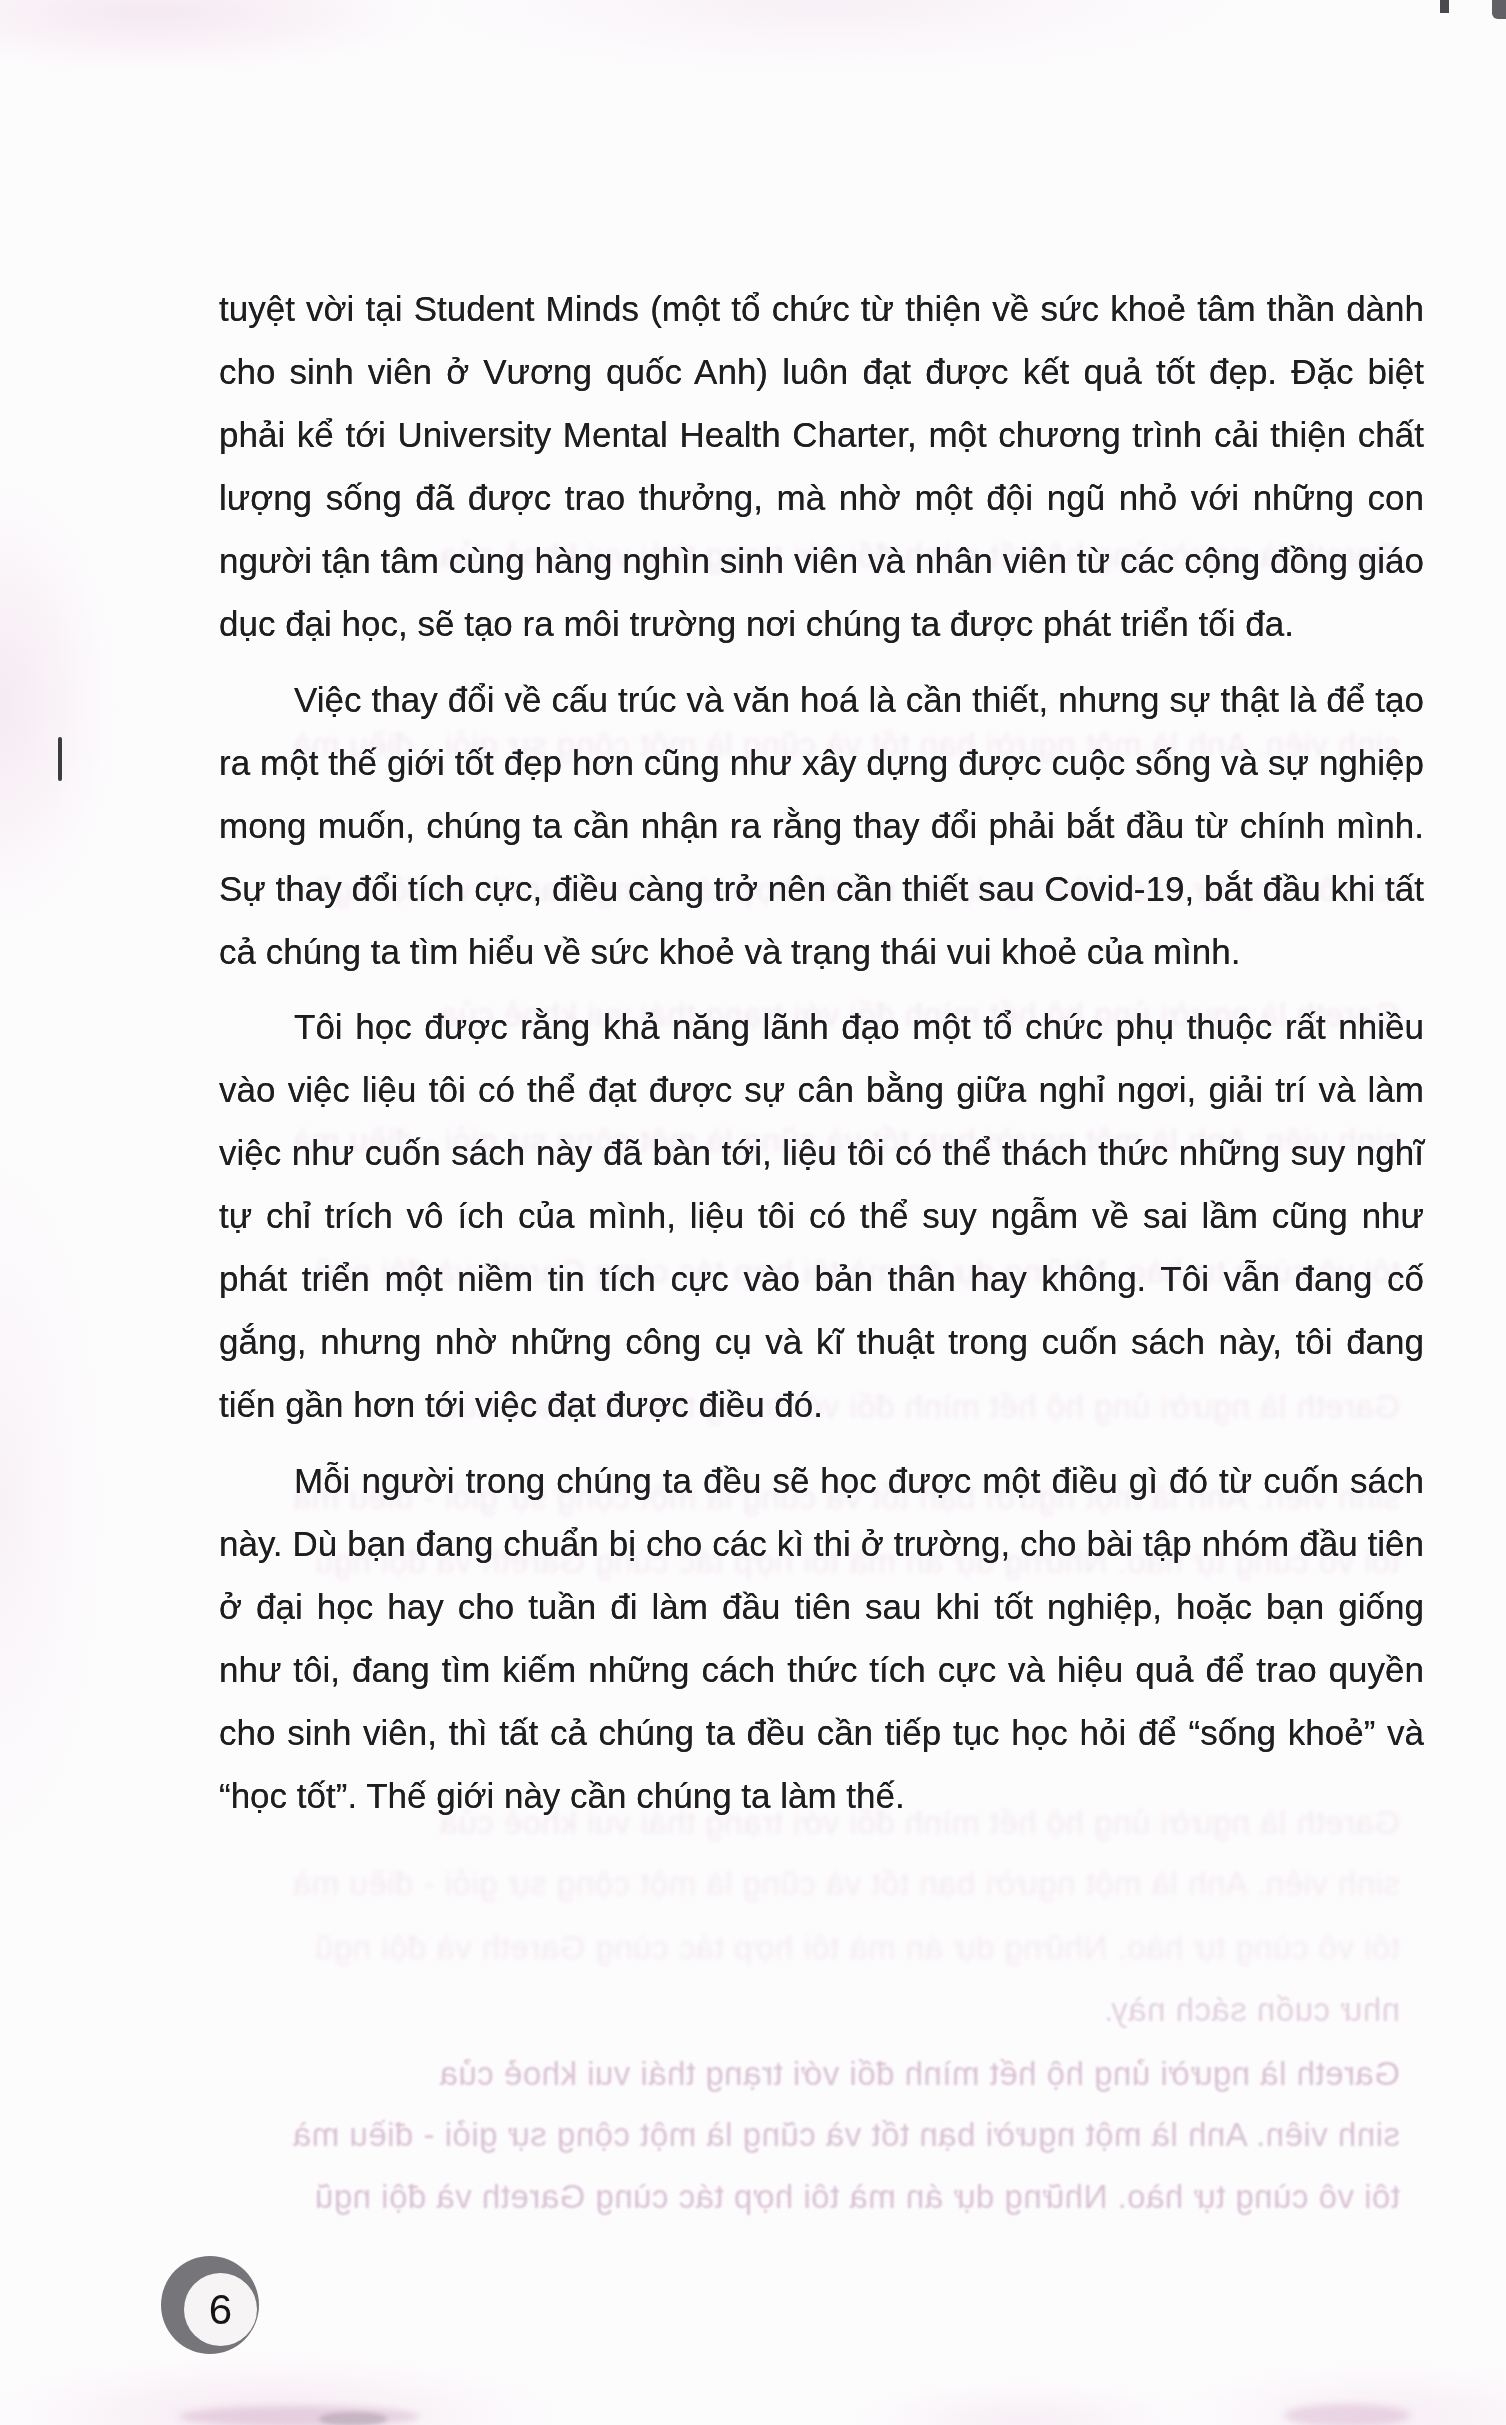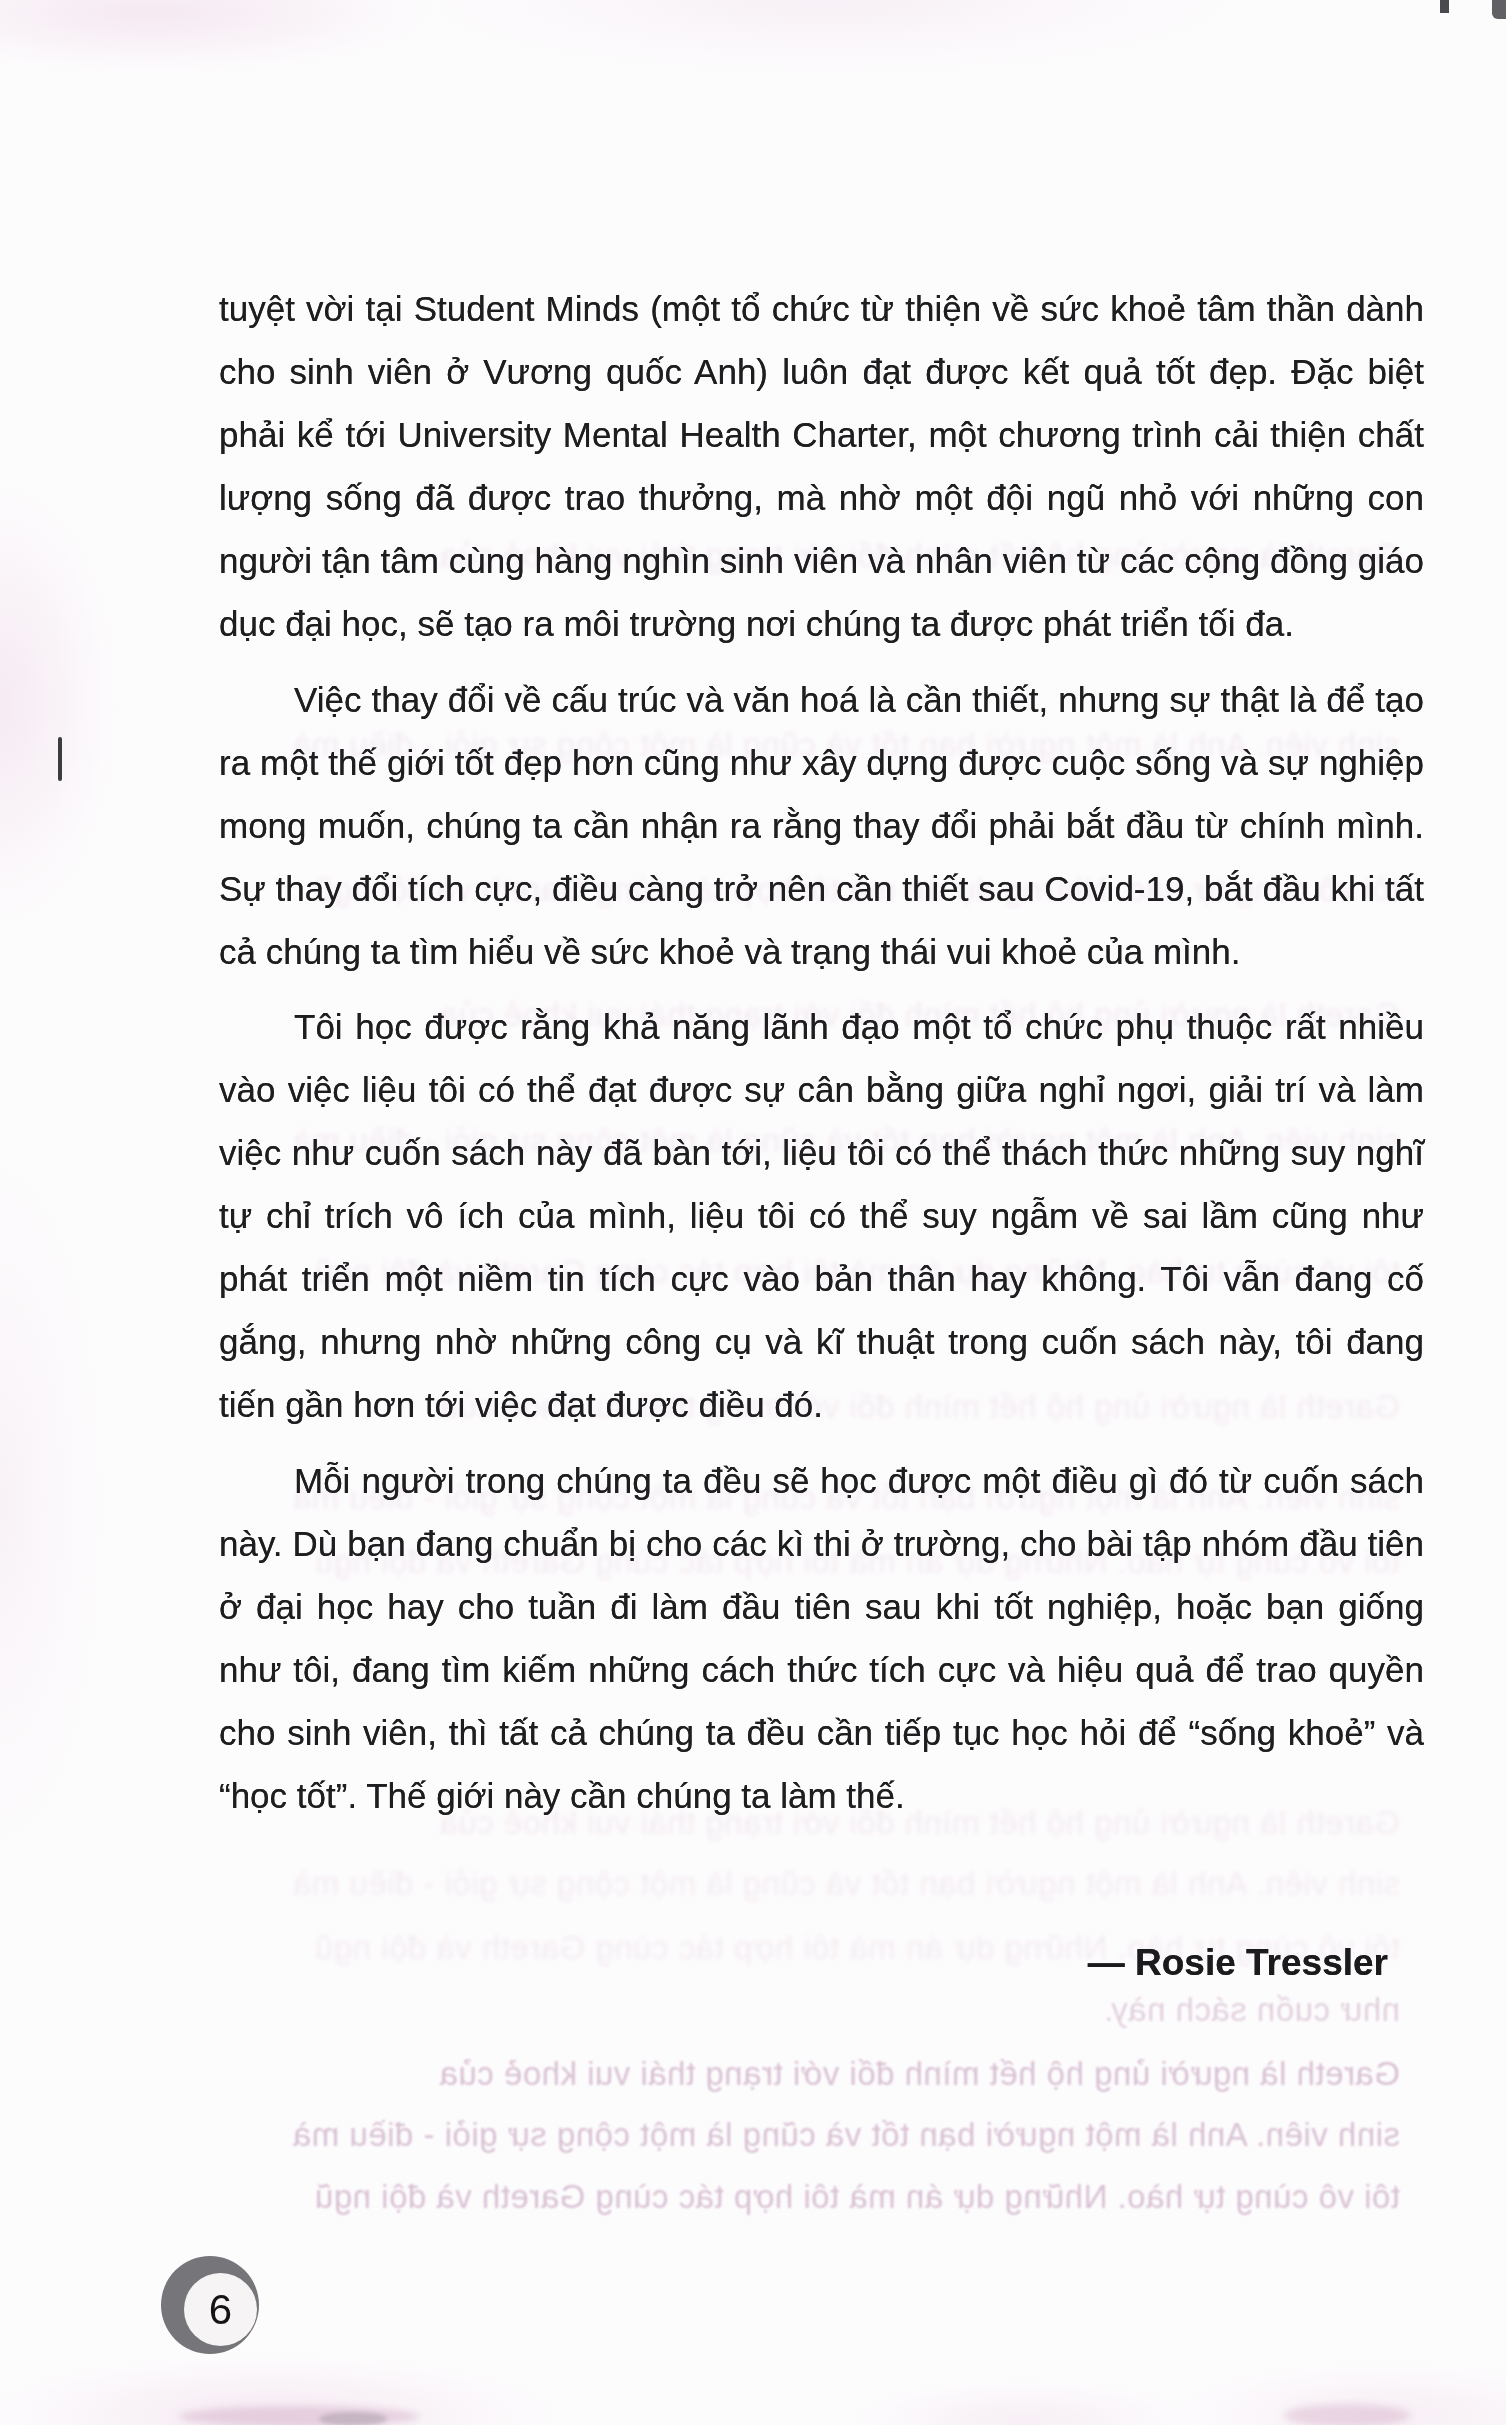--- a/index.html
+++ b/index.html
@@ -72,21 +72,20 @@
 <body>
 
 <div class="page-text">
   <p>tuyệt vời tại Student Minds (một tổ chức từ thiện về sức khoẻ tâm thần dành cho sinh viên ở Vương quốc Anh) luôn đạt được kết quả tốt đẹp. Đặc biệt phải kể tới University Mental Health Charter, một chương trình cải thiện chất lượng sống đã được trao thưởng, mà nhờ một đội ngũ nhỏ với những con người tận tâm cùng hàng nghìn sinh viên và nhân viên từ các cộng đồng giáo dục đại học, sẽ tạo ra môi trường nơi chúng ta được phát triển tối đa.</p>
   <p class="indented">Việc thay đổi về cấu trúc và văn hoá là cần thiết, nhưng sự thật là để tạo ra một thế giới tốt đẹp hơn cũng như xây dựng được cuộc sống và sự nghiệp mong muốn, chúng ta cần nhận ra rằng thay đổi phải bắt đầu từ chính mình. Sự thay đổi tích cực, điều càng trở nên cần thiết sau Covid-19, bắt đầu khi tất cả chúng ta tìm hiểu về sức khoẻ và trạng thái vui khoẻ của mình.</p>
   <p class="indented">Tôi học được rằng khả năng lãnh đạo một tổ chức phụ thuộc rất nhiều vào việc liệu tôi có thể đạt được sự cân bằng giữa nghỉ ngơi, giải trí và làm việc như cuốn sách này đã bàn tới, liệu tôi có thể thách thức những suy nghĩ tự chỉ trích vô ích của mình, liệu tôi có thể suy ngẫm về sai lầm cũng như phát triển một niềm tin tích cực vào bản thân hay không. Tôi vẫn đang cố gắng, nhưng nhờ những công cụ và kĩ thuật trong cuốn sách này, tôi đang tiến gần hơn tới việc đạt được điều đó.</p>
   <p class="indented">Mỗi người trong chúng ta đều sẽ học được một điều gì đó từ cuốn sách này. Dù bạn đang chuẩn bị cho các kì thi ở trường, cho bài tập nhóm đầu tiên ở đại học hay cho tuần đi làm đầu tiên sau khi tốt nghiệp, hoặc bạn giống như tôi, đang tìm kiếm những cách thức tích cực và hiệu quả để trao quyền cho sinh viên, thì tất cả chúng ta đều cần tiếp tục học hỏi để “sống khoẻ” và “học tốt”. Thế giới này cần chúng ta làm thế.</p>
 </div>
 
 <div class="signature">
-  <div class="sig-name">— Rosie Tressler</div>
 </div>
 
 <div id="bleed-layer">
     <div class="bleed" style="opacity: 0.4; top: 1991px;">như cuốn sách này.</div>
     <div class="bleed strong" style="top: 2055px;">Gareth là người ủng hộ hết mình đối với trạng thái vui khoẻ của</div>
     <div class="bleed strong" style="top: 2116px;">sinh viên. Anh là một người bạn tốt và cũng là một cộng sự giỏi - điều mà</div>
     <div class="bleed strong" style="top: 2178px;">tôi vô cùng tự hào. Những dự án mà tôi hợp tác cùng Gareth và đội ngũ</div>
     <div class="bleed" style="top: 537px; opacity: 0.16; filter: blur(1.9px);">Gareth là người ủng hộ hết mình đối với trạng thái vui khoẻ của</div>
     <div class="bleed" style="top: 726px; opacity: 0.16; filter: blur(1.9px);">sinh viên. Anh là một người bạn tốt và cũng là một cộng sự giỏi - điều mà</div>
     <div class="bleed" style="top: 871px; opacity: 0.16; filter: blur(1.9px);">tôi vô cùng tự hào. Những dự án mà tôi hợp tác cùng Gareth và đội ngũ</div>

